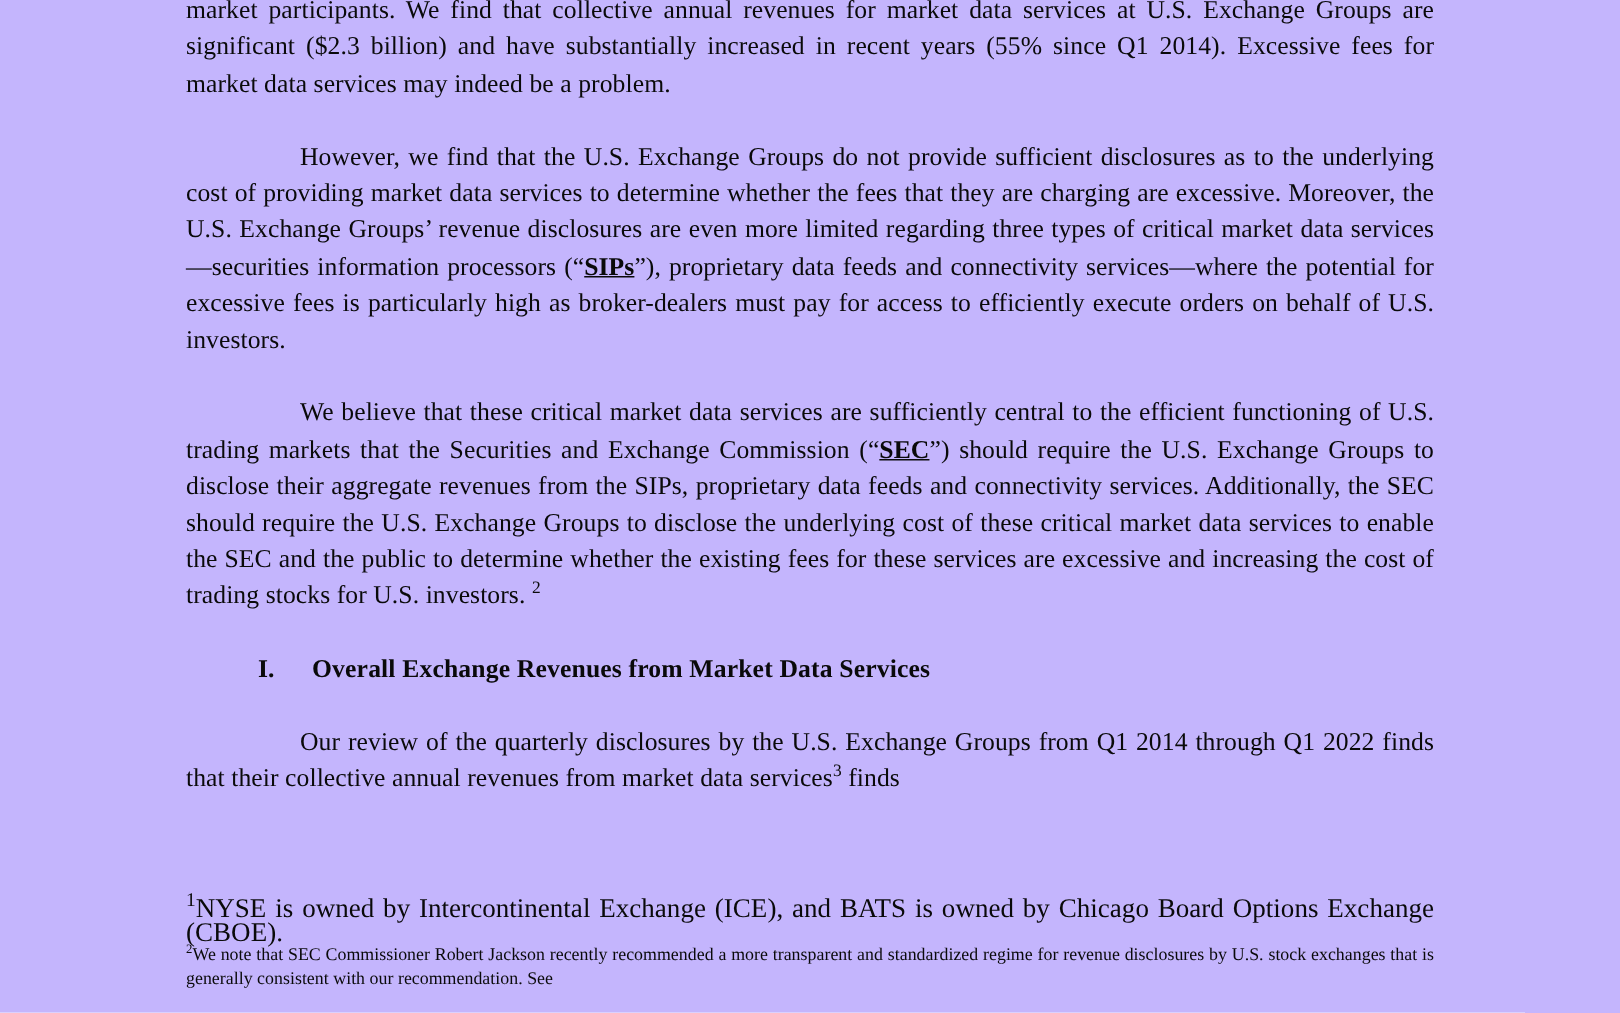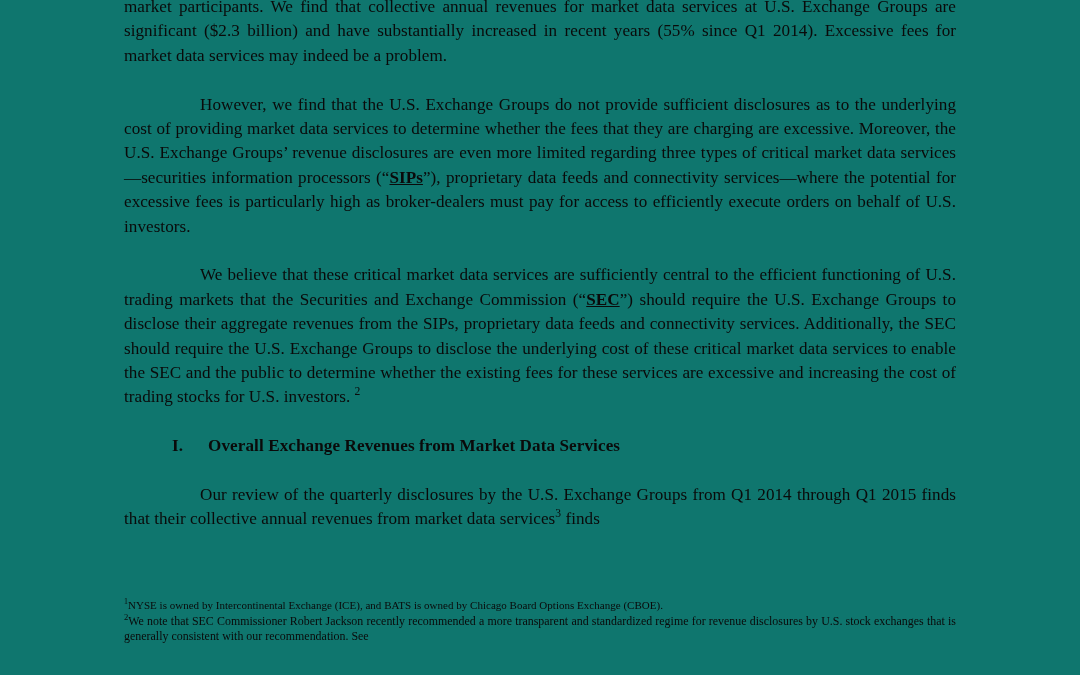--- a/index.html
+++ b/index.html
@@ -13,21 +13,21 @@
     overflow: hidden;
     font-family: "Liberation Serif", "DejaVu Serif", serif;
     color: #0a0a0a;
   }
 
   
   .page {
     position: relative;
     width: 1080px;
     height: 675px;
-    background: #0f766e;
+    background: #c4b5fd;
     overflow: hidden;
   }
 
   .text-column {
     position: absolute;
     left: 124px;
     width: 832px;   
     top: -5px;      
   }
 
@@ -69,21 +69,21 @@
 
   
   .footnotes {
     position: absolute;
     left: 124px;
     width: 832px;
     top: 598px;
   }
   p.footnote {
     margin: 0;
-    font-size: 11px;
+    font-size: 18px;
     line-height: 15.6px;
     text-align: justify;
     text-justify: inter-word;
     letter-spacing: 0.02px;
   }
   p.footnote.fn-wide {
     font-size: 11.9px;
     line-height: 15.4px;
     font-family: Liberation Serif, serif;
   }
@@ -121,21 +121,21 @@
 
     <div class="par-gap"></div>
 
     <div class="heading-block">
       <span class="heading-num">I.</span>
       <span class="heading-text">Overall Exchange Revenues from Market Data Services</span>
     </div>
 
     <div class="par-gap"></div>
 
-    <p class="body-par indent"><span>Our review of the quarterly disclosures by the U.S. Exchange Groups from Q1 2014 through Q1 2015 finds that their collective annual revenues from market data services</span><sup class="body-mark">3</sup><span> finds</span></p>
+    <p class="body-par indent"><span>Our review of the quarterly disclosures by the U.S. Exchange Groups from Q1 2014 through Q1 2022 finds that their collective annual revenues from market data services</span><sup class="body-mark">3</sup><span> finds</span></p>
 
   </div>
 
   <div class="footnotes">
 
     <p class="footnote"><sup class="fn-mark">1</sup><span>NYSE is owned by Intercontinental Exchange (ICE), and BATS is owned by Chicago Board Options Exchange (CBOE).</span></p>
 
     <p class="footnote fn-wide"><sup class="fn-mark">2</sup><span>We note that SEC Commissioner Robert Jackson recently recommended a more transparent and standardized regime for revenue disclosures by U.S. stock exchanges that is generally consistent with our recommendation. See</span></p>
 
   </div>

